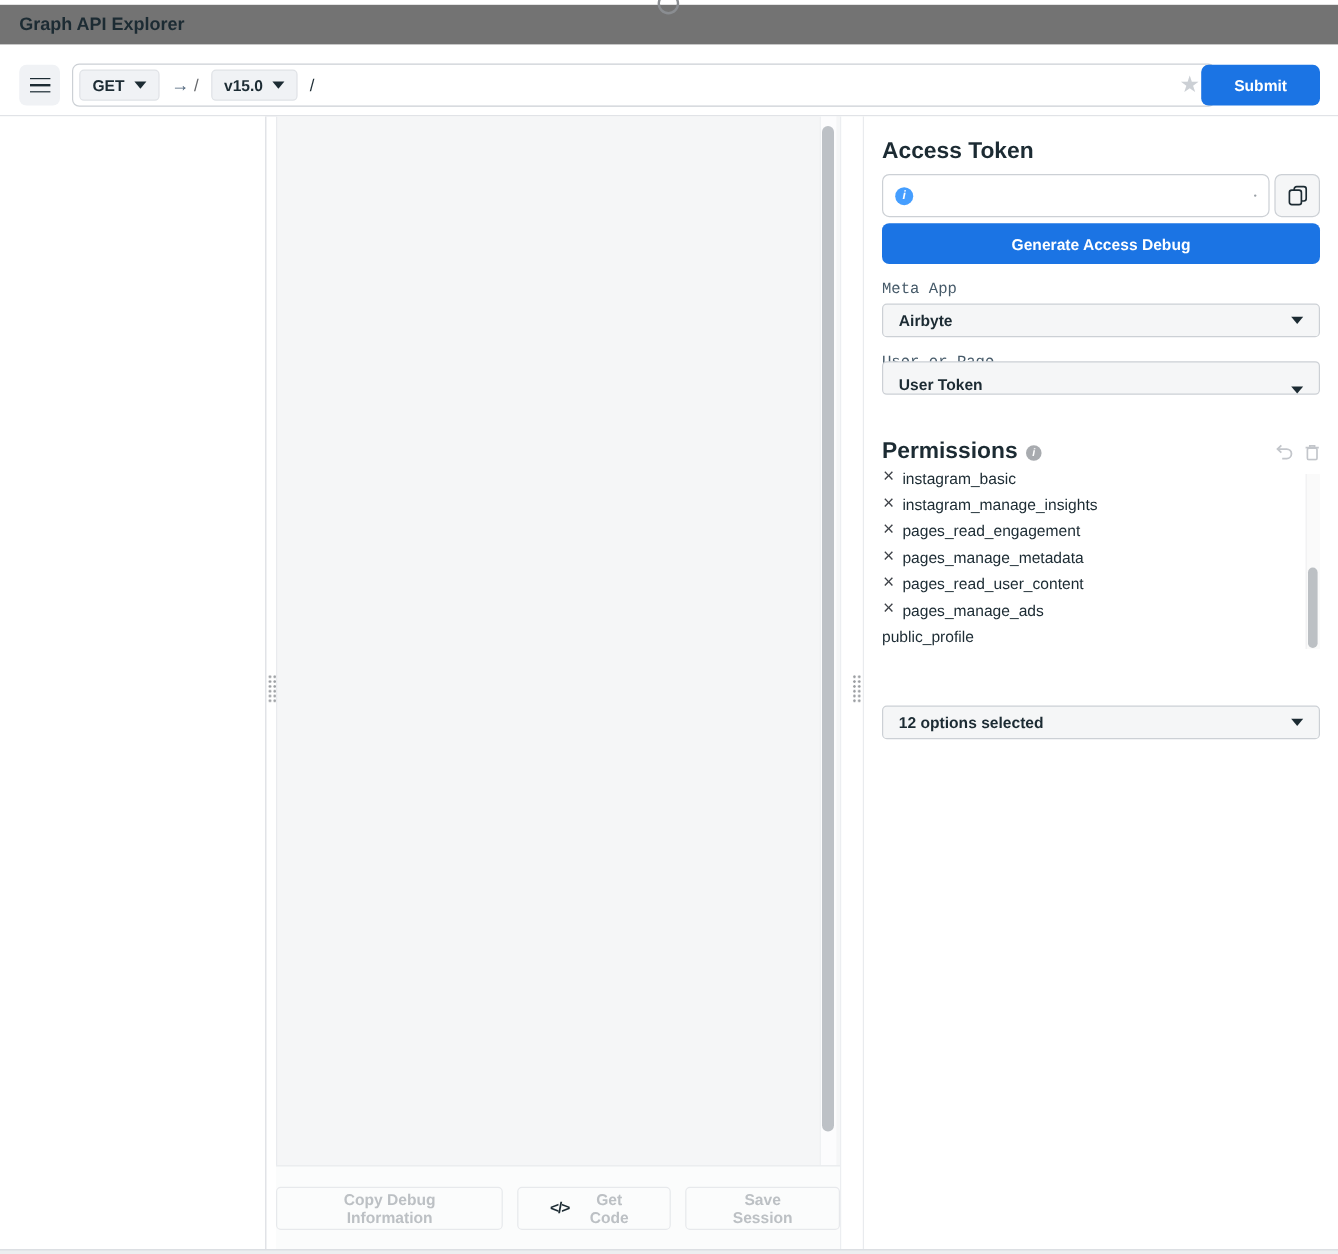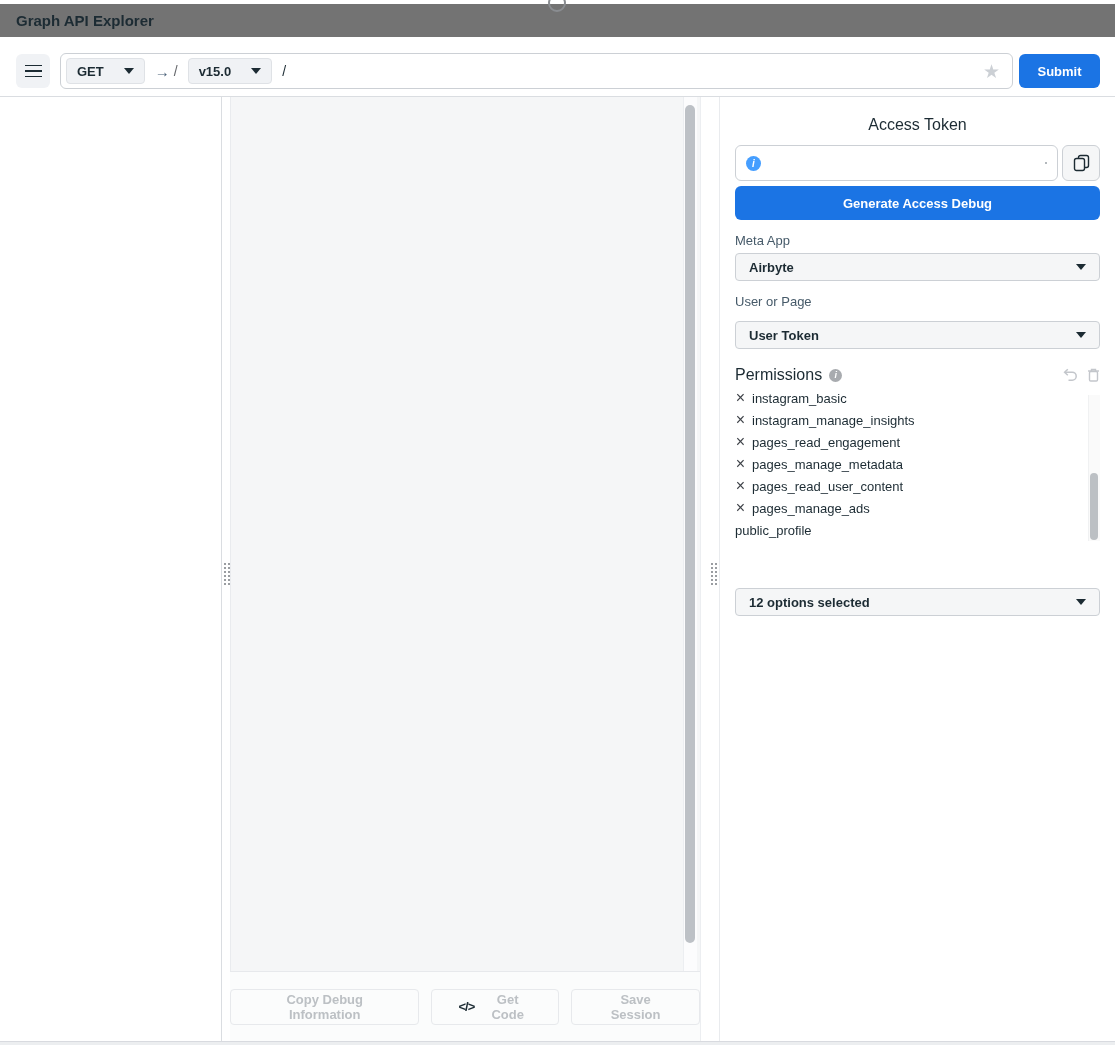--- a/index.html
+++ b/index.html
@@ -18,29 +18,29 @@
              border-bottom:1px solid #dadde1; }
   .hamburger-btn { position:absolute; left:16px; top:17px; width:34px; height:34px; background:#f0f2f5;
                    border:none; border-radius:6px; display:flex; align-items:center; justify-content:center;
                    cursor:pointer; }
   .hamburger-btn .bars { width:17px; height:13px; display:flex; flex-direction:column; justify-content:space-between; }
   .hamburger-btn .bars i { display:block; height:1.8px; background:#1c2b33; }
   .request-field { position:absolute; left:60px; top:16px; width:953px; height:36px; background:#fff;
                    border:1px solid #ccd0d5; border-radius:6px; display:flex; align-items:center;
                    padding:0 12px 0 5px; }
   .chip { height:26px; background:#f0f2f5; border:1px solid #dfe2e6; border-radius:4px;
-          display:flex; align-items:center; gap:20px; padding:0 10px; font-size:13px; font-weight:700;
+          display:flex; align-items:center; gap:8px; padding:0 10px; font-size:13px; font-weight:700;
           color:#1c2b33; cursor:pointer; }
   .caret { width:0; height:0; border-left:5px solid transparent; border-right:5px solid transparent;
            border-top:6px solid #1c2b33; }
   .arrow-sep { margin-left:10px; color:#4a6078; font-size:15px; font-weight:400; }
   .slash-sep { margin-left:4px; color:#65676b; font-size:14px; }
   .path-text { margin-left:10px; font-size:14px; color:#1c2b33; }
   .star-icon { margin-left:auto; color:#ccd0d5; font-size:19px; line-height:1; cursor:pointer; }
-  .submit-btn { position:absolute; right:15px; top:17px; width:81px; height:34px; background:#1b74e4;
+  .submit-btn { position:absolute; right:15px; top:17px; width:99px; height:34px; background:#1b74e4;
                 color:#fff; font-size:13px; font-weight:700; border:none; border-radius:6px; cursor:pointer;
                 font-family:"Liberation Sans", sans-serif; }
 
   
   .left-sidebar { position:absolute; top:97px; left:0; width:222px; bottom:4px; background:#fff;
                   border-right:1px solid #dadde1; }
   .drag-dots { position:absolute; width:8px; height:24px;
                background-image:radial-gradient(#9a9da1 1px, transparent 1.2px);
                background-size:4px 4px; cursor:col-resize; }
   .handle-left { left:223px; top:562px; }
@@ -59,43 +59,43 @@
                 color:#bcc0c4; font-size:13px; font-weight:700; padding:0 26px; cursor:pointer;
                 display:flex; align-items:center; gap:9px; font-family:"Liberation Sans", sans-serif; }
   .code-glyph { color:#1c2b33; font-weight:700; font-size:13px; letter-spacing:-1px; }
 
   .gutter-right { position:absolute; left:700px; top:97px; width:20px; bottom:4px; background:#fff;
                   border-left:1px solid #eceef1; border-right:1px solid #e9ebee; }
 
   
   .right-panel { position:absolute; left:720px; right:0; top:97px; bottom:4px; background:#fff; }
   .rp { position:absolute; left:15px; width:365px; }
-  .section-title { font-size:16px; font-weight:400; color:#1c2b33;text-align:center; }
+  .section-title { font-size:19px; font-weight:700; color:#1c2b33; }
   .at-title { top:19px; }
   .token-input-wrap { top:48px; width:323px; height:36px; border:1px solid #ccd0d5; border-radius:6px;
                       display:flex; align-items:center; padding:0 10px; background:#fff; }
   .info-badge { width:15px; height:15px; border-radius:50%; background:#459eff; color:#fff; font-size:10px;
                 font-weight:700; display:flex; align-items:center; justify-content:center; flex:0 0 auto;
                 font-style:italic; cursor:pointer; }
   .token-input { flex:1; border:none; outline:none; font-size:13px; margin-left:8px; color:#1c2b33;
                  background:transparent; min-width:0; }
   .token-dot { width:2px; height:2px; background:#9aa0a6; border-radius:50%; flex:0 0 auto; }
   .copy-btn { position:absolute; left:342px; top:48px; width:38px; height:36px; background:#f5f6f7;
               border:1px solid #ccd0d5; border-radius:6px; display:flex; align-items:center;
               justify-content:center; cursor:pointer; }
   .generate-btn { top:89px; height:34px; background:#1b74e4; border:none; border-radius:6px; color:#fff;
                   font-size:13px; font-weight:700; cursor:pointer; font-family:"Liberation Sans", sans-serif; }
-  .field-label { font-size:13px; color:#465a69; }
+  .field-label { font-size:13px; color:#465a69;font-family:Liberation Mono, monospace; }
   .ma-label { top:136px; }
   .select-box { height:28px; background:#f5f6f7; border:1px solid #ccd0d5; border-radius:4px;
                 display:flex; align-items:center; justify-content:space-between; padding:0 13px;
                 font-size:13px; font-weight:700; color:#1c2b33; cursor:pointer; }
   .ma-select { top:156px;gap:24px; }
   .up-label { top:197px; }
-  .up-select { top:224px; }
+  .up-select { top:204px;align-items:flex-end; }
 
   .perm-header { top:269px; display:flex; align-items:center; }
   .perm-info { width:13px; height:13px; border-radius:50%; background:#a8abaf; color:#fff; font-size:9px;
                font-weight:700; display:flex; align-items:center; justify-content:center; margin-left:7px;
                font-style:italic; cursor:pointer; }
   .perm-tools { margin-left:auto; display:flex; align-items:center; gap:9px; }
   .tool-icon { color:#c3c6cb; cursor:pointer; display:flex; }
   .perm-list { top:293px; height:151px; overflow:hidden; }
   .perm-rows { margin-top:-3px; }
   .perm-row { height:22px; display:flex; align-items:center; font-size:13px; color:#1c2b33; }

